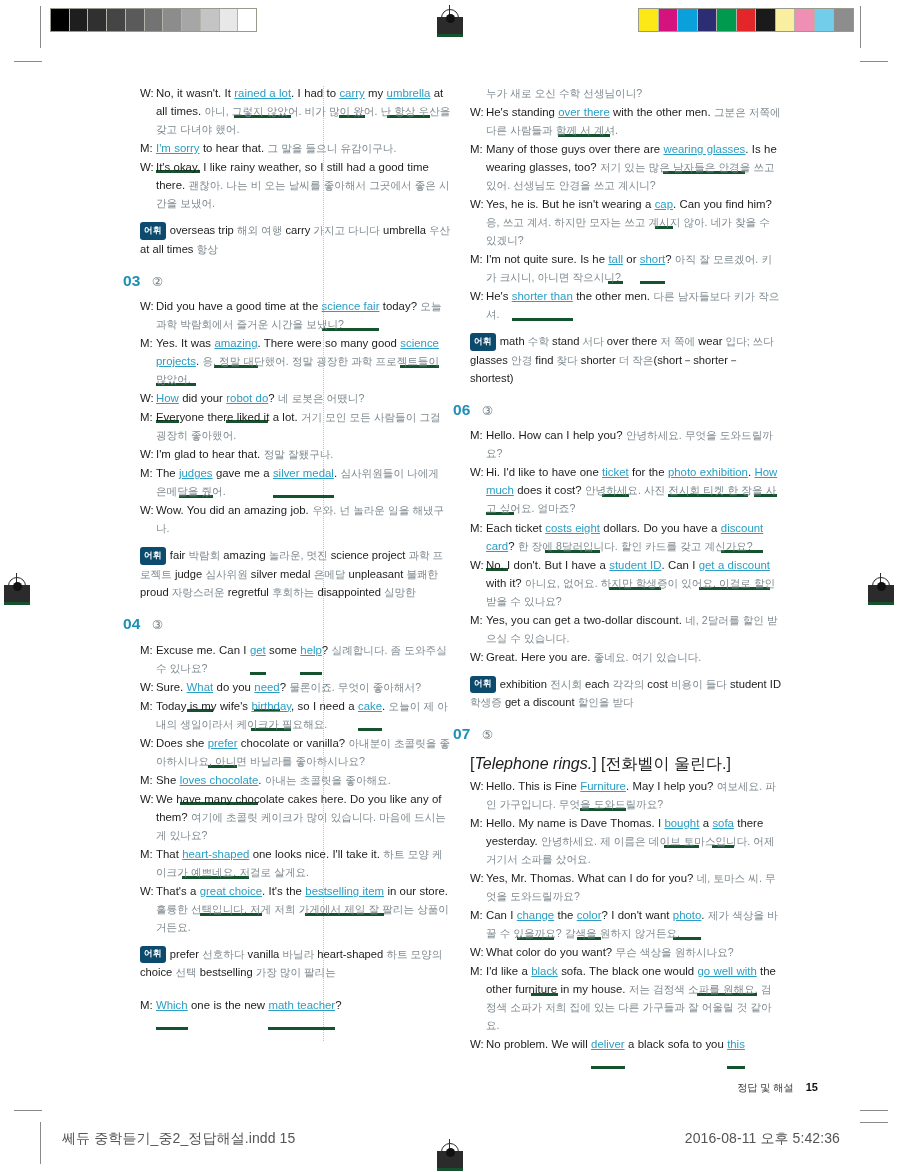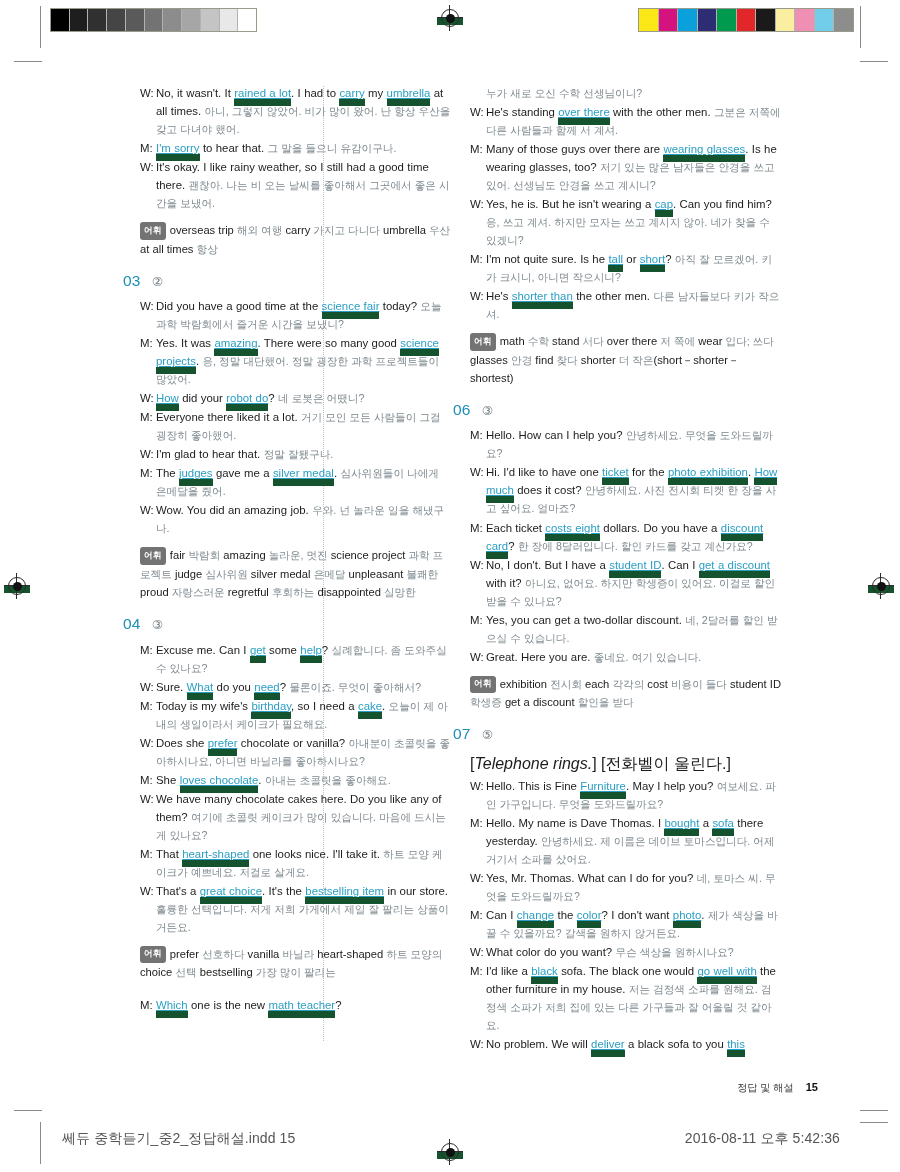--- a/index.html
+++ b/index.html
@@ -29,36 +29,36 @@
   .col{position:absolute;top:0;width:312px;height:990px;}
   .col-left{left:0;}
   .col-right{left:330px;}
 
   .colrule{position:absolute;left:323px;top:86px;width:0;height:955px;
     border-left:1.4px dotted #b9c3c8;}
 
   
   .qitem{margin-bottom:15px;}
   .qhead{display:flex;align-items:baseline;gap:11px;margin:0 0 9px -17px;}
-  .qnum{font-size:15.5px;font-weight:normal;color:#1c8fb5;letter-spacing:.2px;line-height:1;}
+  .qnum{font-size:15.5px;font-weight:bold;color:#1c8fb5;letter-spacing:.2px;line-height:1;}
   .qans{font-size:12.5px;color:#6f7a80;line-height:1;}
 
   .script{margin:0;}
   .line{display:flex;align-items:flex-start;margin-bottom:1px;}
   .spk{flex:0 0 16px;font-size:11.4px;color:#1c1c1c;line-height:1.58;}
   .txt{flex:1 1 auto;font-size:11.4px;color:#1c1c1c;line-height:1.58;
        word-spacing:.2px;}
   .stage{font-size:16px;color:#1c1c1c;line-height:1.58;margin:0 0 1px 0;}
   .stage em{font-style:italic;}
 
   .kr{color:#7d888e;font-size:10.6px;}
-  .hl{color:#2a9ec4;border-bottom:7px solid #14532d;padding-bottom:0px;}
+  .hl{color:#2a9ec4;border-bottom:3px solid #14532d;padding-bottom:16px;}
 
   .vocab{margin:9px 0 0 0;font-size:11.2px;color:#1c1c1c;line-height:1.62;}
-  .vbadge{display:inline-block;background:#737373;color:#ffffff;
+  .vbadge{display:inline-block;background:#0c4a6e;color:#ffffff;
     font-size:8.6px;font-weight:bold;border-radius:3px;
     padding:1.5px 4px 2px 4px;vertical-align:1.5px;margin-right:4px;letter-spacing:.3px;}
   .vocab .kr{color:#7d888e;font-size:10.6px;}
 
   
   .pagefoot{position:absolute;right:82px;top:1081px;display:flex;align-items:baseline;gap:12px;}
   .pagefoot .lbl{font-size:10.2px;color:#3a3a3a;}
   .pagefoot .pno{font-size:11px;font-weight:bold;color:#111;}
 
   .slug{position:absolute;top:1130px;font-size:14px;color:#555;letter-spacing:.1px;}

